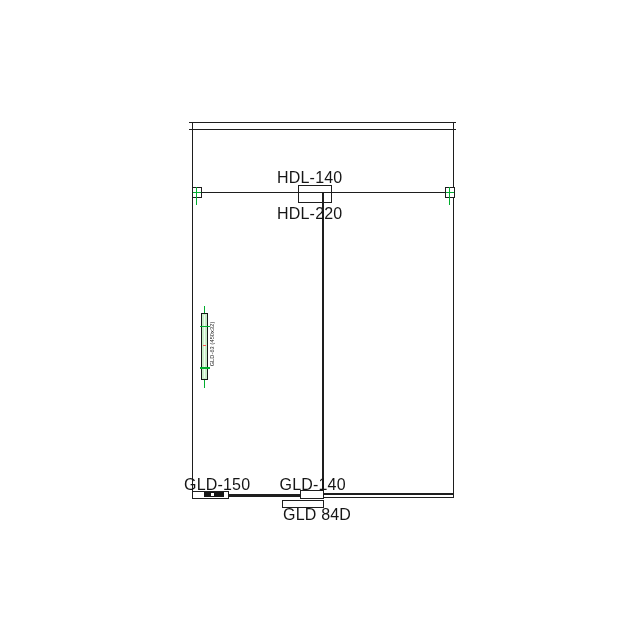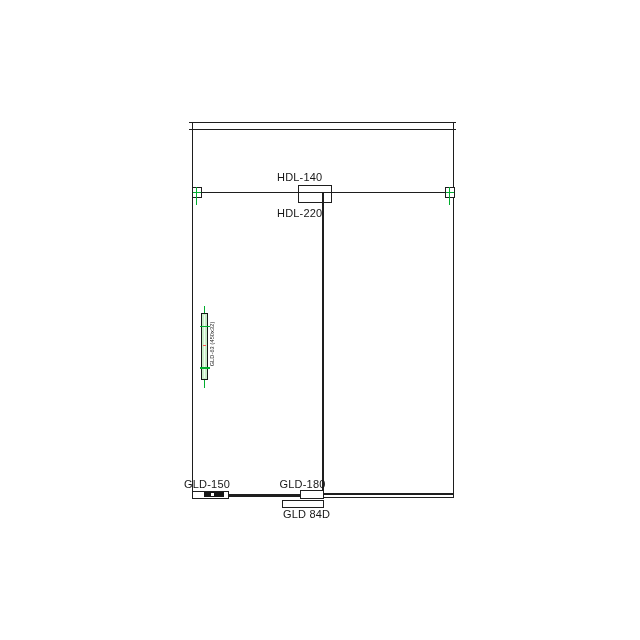--- a/index.html
+++ b/index.html
@@ -3,21 +3,21 @@
 <meta charset="utf-8">
 <style>
   html,body{margin:0;padding:0;background:#ffffff;}
   #canvas{
     position:relative;width:640px;height:640px;background:#ffffff;overflow:hidden;
     font-family:"Liberation Sans",sans-serif;color:#111;
   }
   .abs{position:absolute;}
   .ln{position:absolute;background:#1e1e1e;}
   .label{
-    position:absolute;font-size:11px;line-height:11px;color:#161616;
+    position:absolute;font-size:16px;line-height:11px;color:#161616;
     white-space:nowrap;letter-spacing:0.2px;
   }
   
   .header-channel{
     position:absolute;left:189px;top:121.5px;width:267px;height:8px;
     border-top:1.7px solid #1e1e1e;border-bottom:1.7px solid #1e1e1e;
     background:#ffffff;box-sizing:border-box;
   }
   
   .patch{
@@ -82,18 +82,18 @@
   <div class="green abs" style="left:199.5px;top:367px;width:10px;height:1.8px;"></div>
   <div class="abs" style="left:202.6px;top:344.5px;width:3.8px;height:1.8px;background:#ff5050;"></div>
   <div class="handle-label">GLD-63 (450x32)</div>
 
   <div class="patch" style="left:191.5px;top:490.5px;width:37px;height:8px;border-width:1.3px;"></div>
   <div class="abs" style="left:204px;top:492px;width:20px;height:5px;background:#161616;"></div>
   <div class="abs" style="left:210.5px;top:492.8px;width:3.4px;height:3.4px;background:#ffffff;"></div>
   <div class="label" style="left:184px;top:478.5px;">GLD-150</div>
 
   <div class="patch" style="left:299.5px;top:490px;width:24.5px;height:8.6px;border-width:1.5px;"></div>
-  <div class="label" style="left:279.5px;top:478.5px;">GLD-180</div>
+  <div class="label" style="left:279.5px;top:478.5px;">GLD-140</div>
 
   <div class="patch" style="left:281.5px;top:499.8px;width:42.8px;height:8px;border-width:1.5px;"></div>
   <div class="label" style="left:283px;top:509px;">GLD 84D</div>
 
 </div>
 
 </body></html>

